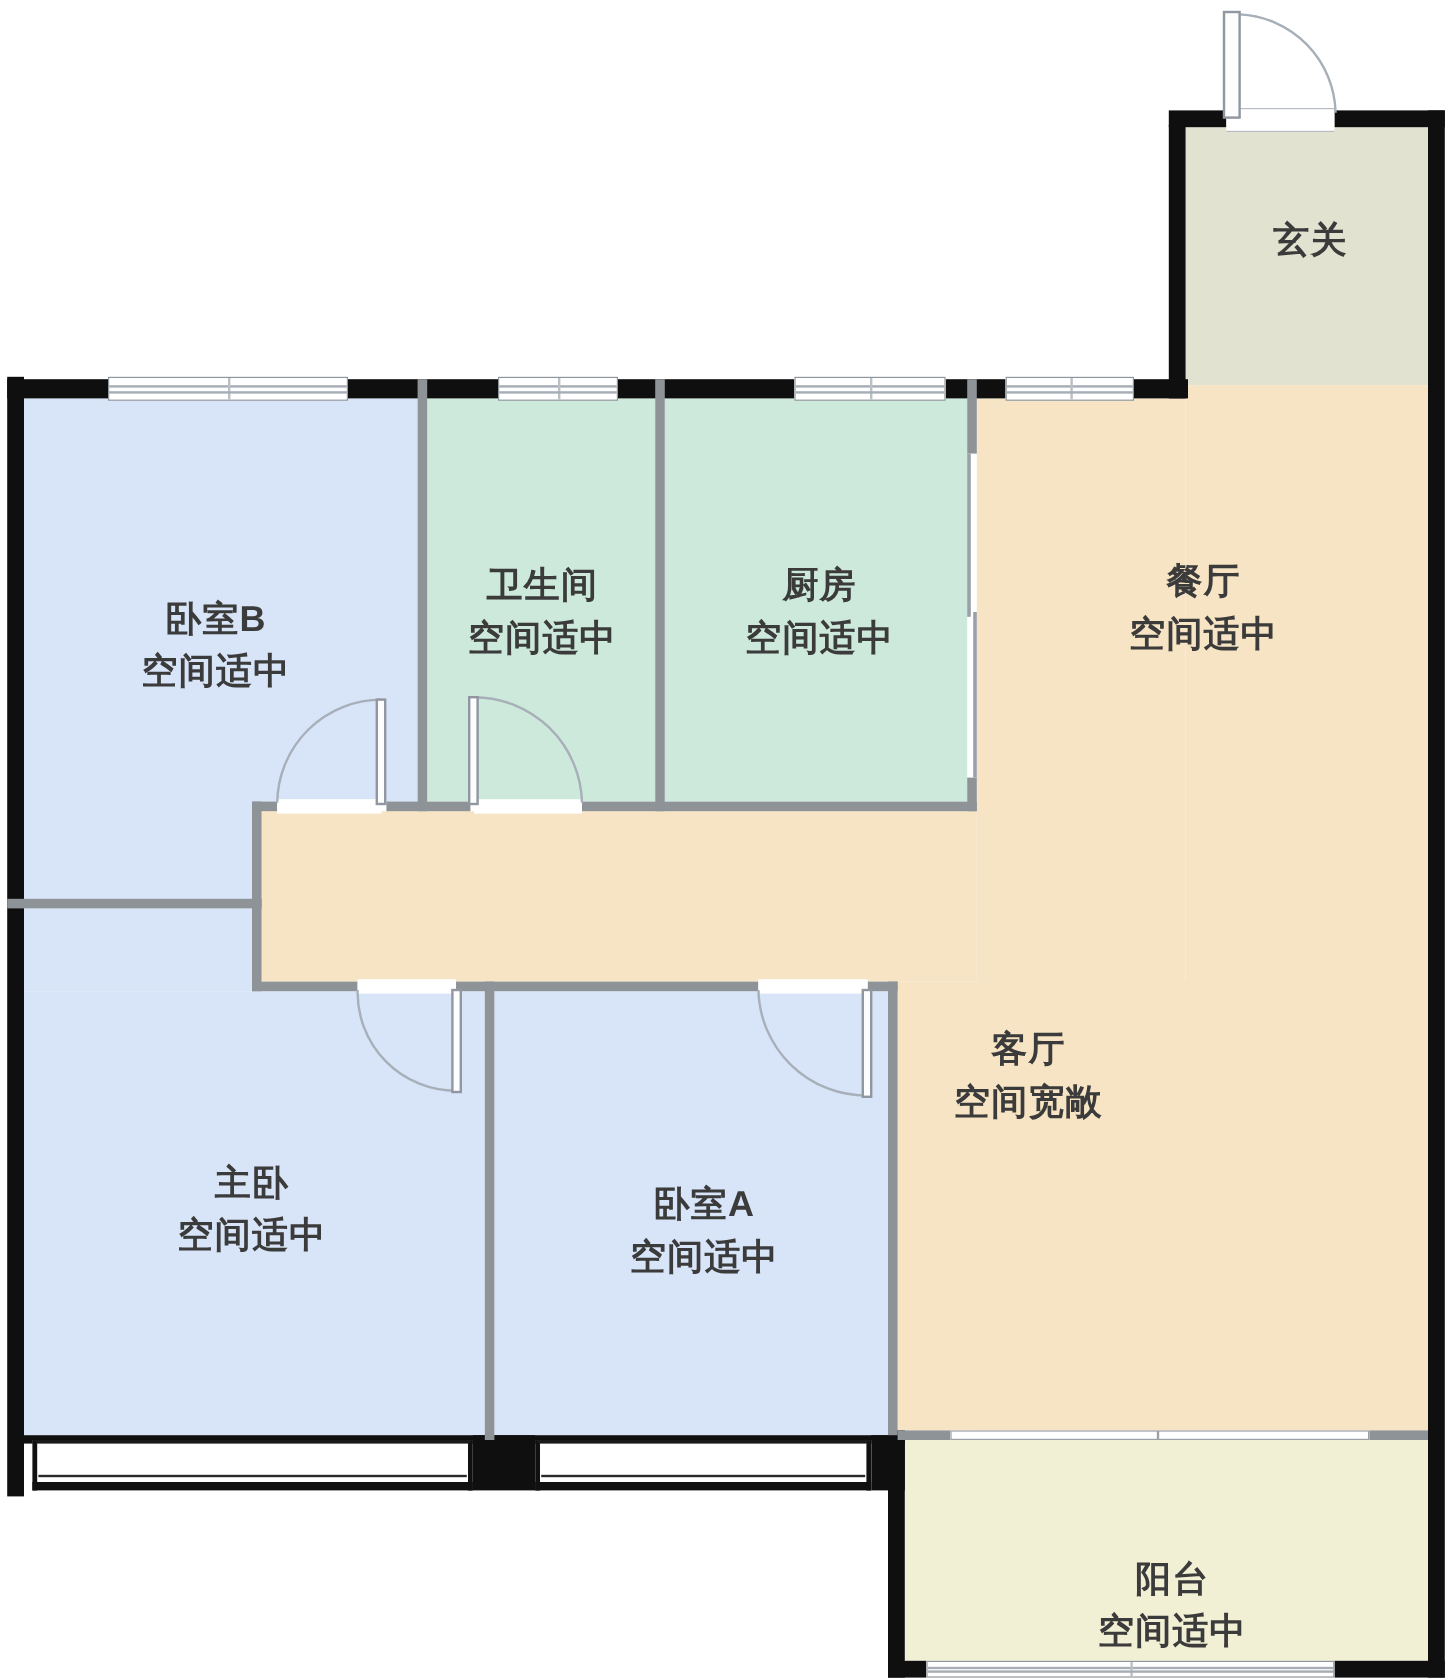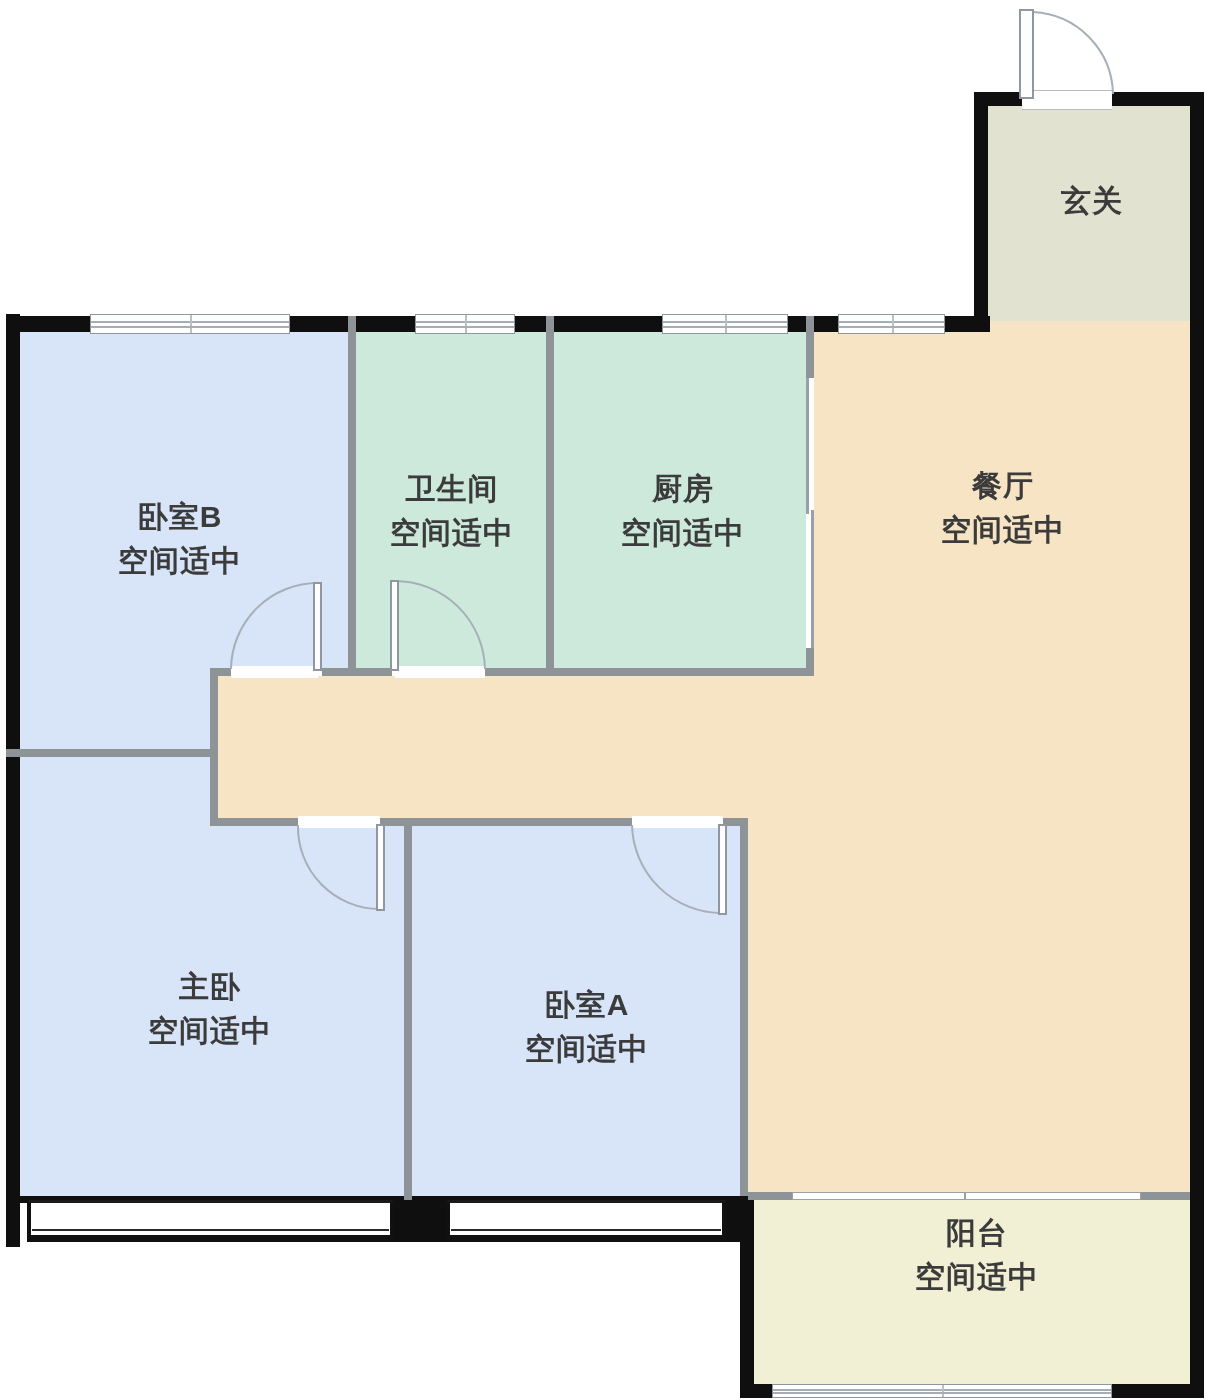--- a/index.html
+++ b/index.html
@@ -142,26 +142,30 @@
     <div>空间适中</div>
   </div>
   <div class="label" style="left:683px;top:510px;">
     <div>厨房</div>
     <div>空间适中</div>
   </div>
   <div class="label" style="left:1003px;top:507px;">
     <div>餐厅</div>
     <div>空间适中</div>
   </div>
+  <div class="label" style="left:857px;top:897px;">
+    <div>客厅</div>
+    <div>空间宽敞</div>
+  </div>
   <div class="label" style="left:210px;top:1008px;">
     <div>主卧</div>
     <div>空间适中</div>
   </div>
   <div class="label" style="left:587px;top:1026px;">
     <div>卧室A</div>
     <div>空间适中</div>
   </div>
-  <div class="label" style="left:977px;top:1254px;">
+  <div class="label" style="left:977px;top:1338px;">
     <div>阳台</div>
     <div>空间适中</div>
   </div>
 
 </div>
 
 </body></html>

